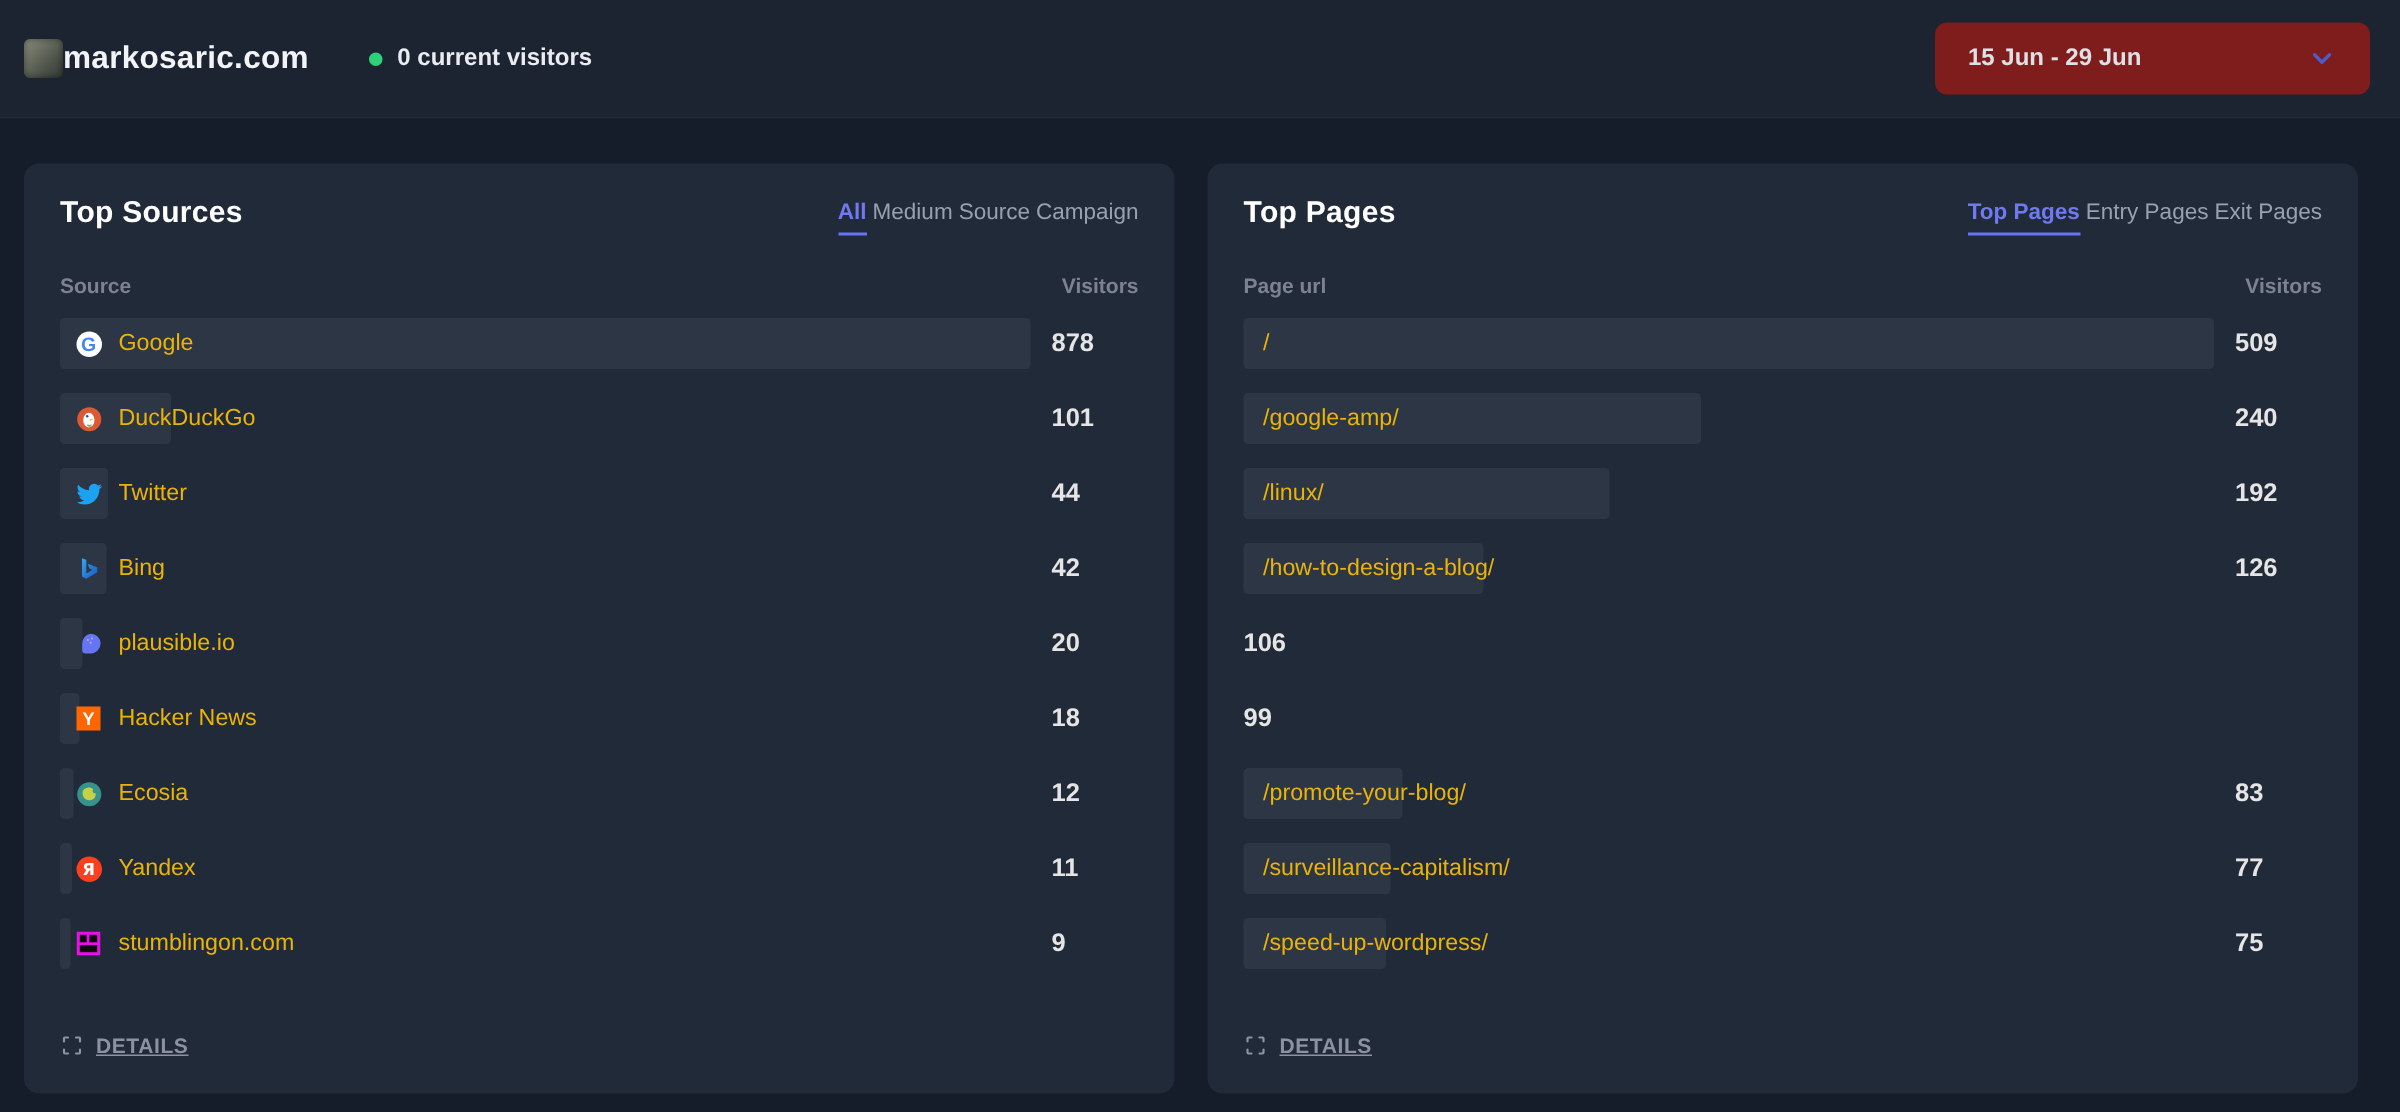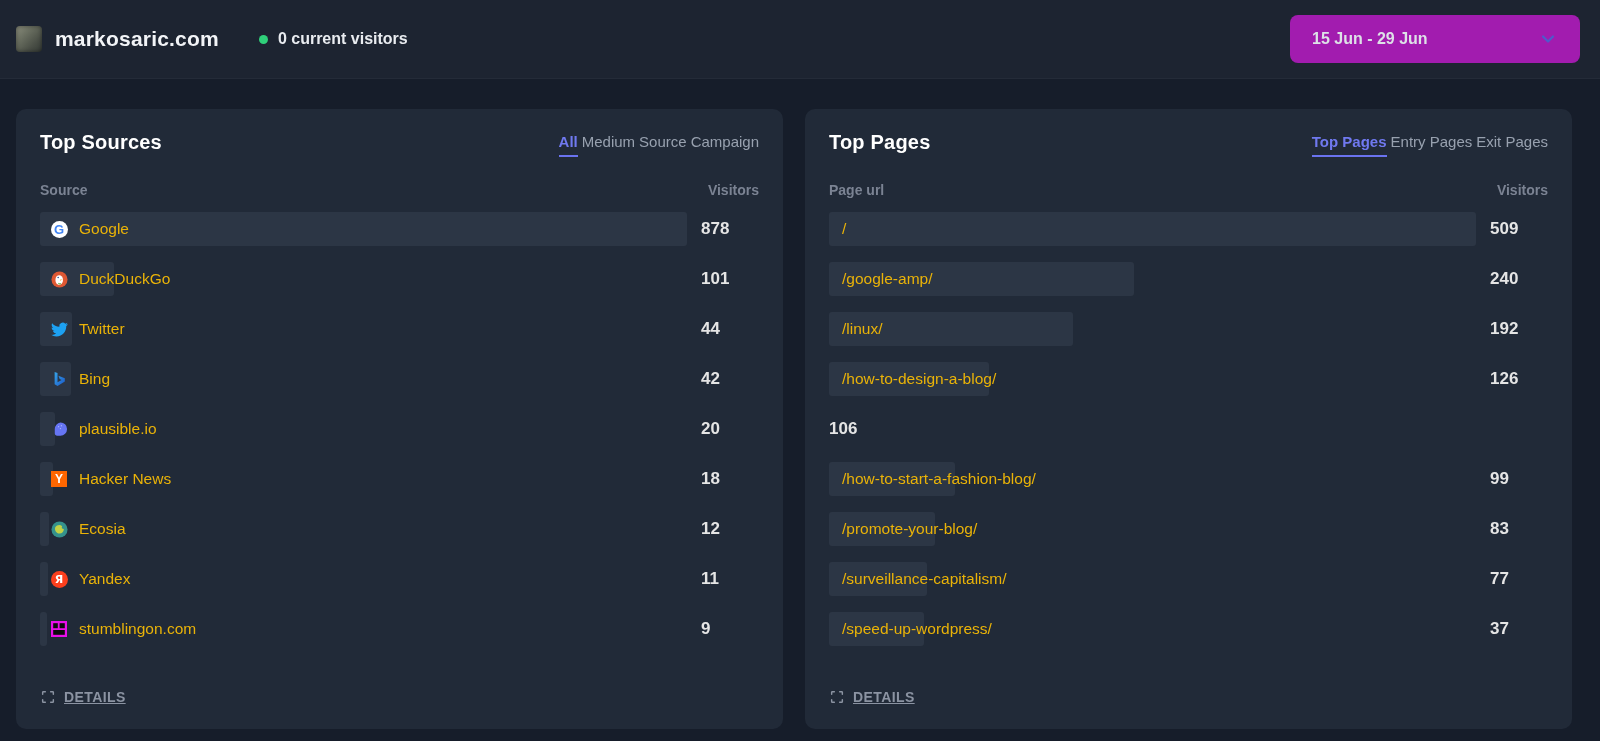--- a/index.html
+++ b/index.html
@@ -9,33 +9,33 @@
     font-family:"Liberation Sans", sans-serif;
     color:#e8ebef;
   }
 
   
   .topbar {
     height:79px; background:#1d2431;
     border-bottom:1px solid rgba(255,255,255,0.035);
     display:flex; align-items:center; padding:0 16px;
   }
-  .site { display:flex; align-items:center; gap:13px; }
+  .site { display:flex; align-items:center; }
   .favicon {
     width:26px; height:26px; border-radius:4px;
     background:linear-gradient(135deg,#8a8d7c 0%,#696e60 35%,#4a4f46 70%,#343a36 100%);
     box-shadow:inset 0 0 4px rgba(0,0,0,.45);
   }
   .site-name { font-size:21px; font-weight:700; color:#f2f4f7; letter-spacing:.2px; }
   .live { display:flex; align-items:center; gap:10px; margin-left:40px; }
   .dot { width:9px; height:9px; border-radius:50%; }
   .live-text { font-size:16px; font-weight:700; color:#e9ecf0; }
   .spacer { flex:1; }
   .datepicker {
-    width:290px; height:48px; background:#a21caf; border-radius:8px;
+    width:290px; height:48px; background:#7f1d1d; border-radius:8px;
     display:flex; align-items:center; justify-content:space-between;
     padding:0 22px; cursor:pointer; margin-right:4px;
   }
   .date-text { font-size:16px; font-weight:600; color:#dde1e7; }
   .chev { width:20px; height:20px; display:block; }
 
   
   .main { display:flex; gap:22px; padding:30px 28px 0 16px; }
   .card {
     flex:1; height:620px; background:#212a38; border-radius:10px;
@@ -322,26 +322,20 @@
             <div class="bar-content">
               <span class="row-label">/how-to-design-a-blog/</span>
             </div>
           </div>
           <span class="row-value">126</span>
         </li>
         <li class="row">
           <span class="row-value">106</span>
         </li>
         <li class="row">
-          <div class="bar-area">
-            <div class="bar" style="width: 19.45%;"></div>
-            <div class="bar-content">
-              <span class="row-label">/how-to-start-a-fashion-blog/</span>
-            </div>
-          </div>
           <span class="row-value">99</span>
         </li>
         <li class="row">
           <div class="bar-area">
             <div class="bar" style="width: 16.31%;"></div>
             <div class="bar-content">
               <span class="row-label">/promote-your-blog/</span>
             </div>
           </div>
           <span class="row-value">83</span>
@@ -355,21 +349,21 @@
           </div>
           <span class="row-value">77</span>
         </li>
         <li class="row">
           <div class="bar-area">
             <div class="bar" style="width: 14.73%;"></div>
             <div class="bar-content">
               <span class="row-label">/speed-up-wordpress/</span>
             </div>
           </div>
-          <span class="row-value">37</span>
+          <span class="row-value">75</span>
         </li>
       </ul>
     <div class="details">
       <svg viewBox="0 0 24 24" fill="none" stroke="currentColor" stroke-width="2.2" stroke-linecap="round" stroke-linejoin="round">
           <path d="M8 4H5a1 1 0 0 0-1 1v3"></path>
           <path d="M16 4h3a1 1 0 0 1 1 1v3"></path>
           <path d="M20 16v3a1 1 0 0 1-1 1h-3"></path>
           <path d="M8 20H5a1 1 0 0 1-1-1v-3"></path>
         </svg>
       <span>DETAILS</span>

